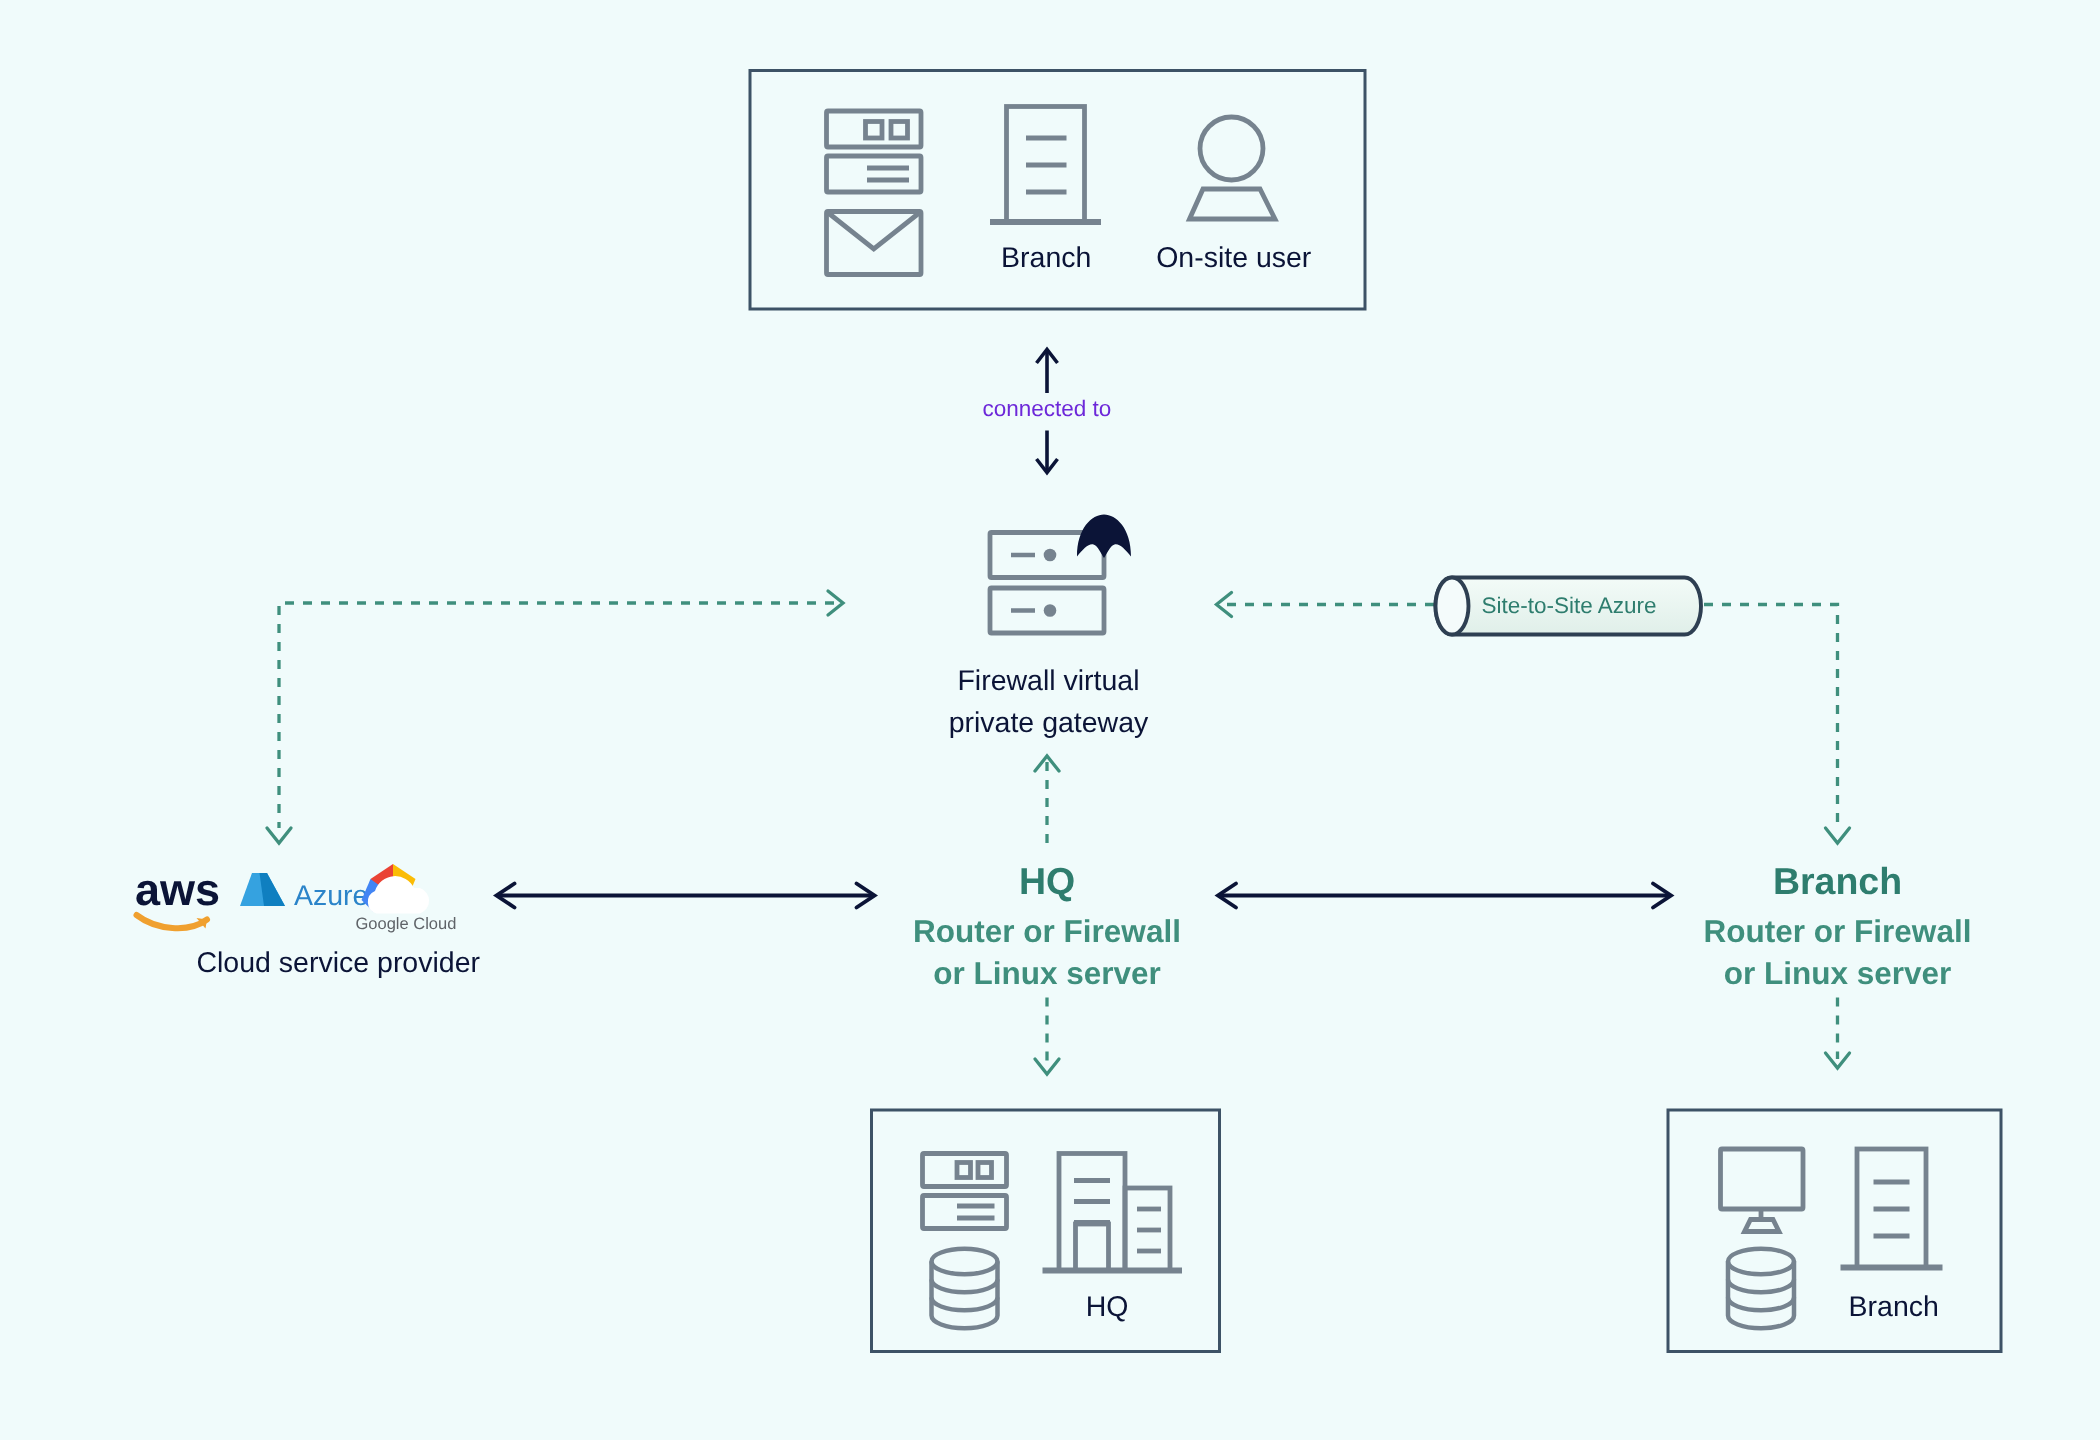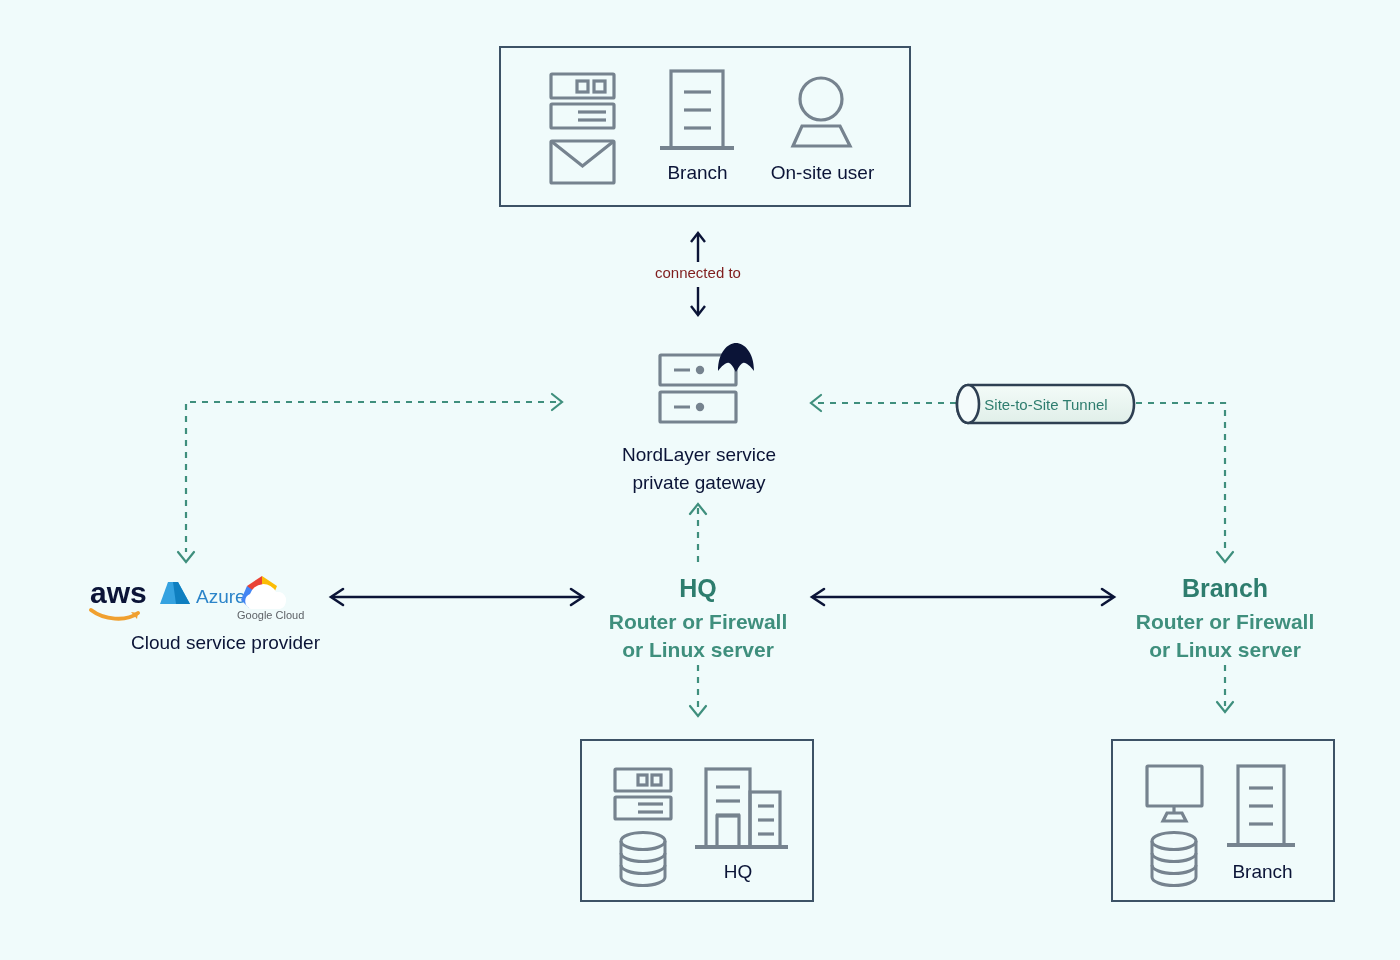--- a/index.html
+++ b/index.html
@@ -60,21 +60,21 @@
     position: absolute;
     font-size: 19px;
     color: #0b1437;
     text-align: center;
     line-height: 1.45;
     white-space: nowrap;
   }
   .connected-label {
     position: absolute;
     font-size: 15px;
-    color: #7f1d1d;
+    color: #6d28d9;
     white-space: nowrap;
     text-align: right;
   }
   .cloud-caption {
     position: absolute;
     font-size: 19px;
     color: #0b1437;
     white-space: nowrap;
     text-align: right;
   }
@@ -310,29 +310,29 @@
     <svg width="182" height="44" viewBox="0 0 182 44" xmlns="http://www.w3.org/2000/svg">
       <path d="M13 3 L168 3 A11 19 0 0 1 168 41 L13 41 A11 19 0 0 1 13 3 Z" fill="url(#tunnelGradLocal)" stroke="#2e3f52" stroke-width="2.6"></path>
       <defs>
         <linearGradient id="tunnelGradLocal" x1="0" y1="0" x2="0" y2="1">
           <stop offset="0%" stop-color="#f3fbf8"></stop>
           <stop offset="100%" stop-color="#e0efe9"></stop>
         </linearGradient>
       </defs>
       <ellipse cx="13" cy="22" rx="11" ry="19" fill="#f4fbfb" stroke="#2e3f52" stroke-width="2.6"></ellipse>
     </svg>
-    <div class="tunnel-label">Site-to-Site Tunnel</div>
+    <div class="tunnel-label">Site-to-Site Azure</div>
   </div>
 
   <div class="icon-label" style="left:620px; top:162px; width:155px;">Branch</div>
   <div class="icon-label" style="left:745px; top:162px; width:155px;">On-site user</div>
 
   <div class="connected-label" style="left:655px; top:264px;">connected to</div>
 
-  <div class="gateway-label" style="left:568px; top:441px; width:262px;">NordLayer service</div>
+  <div class="gateway-label" style="left:568px; top:441px; width:262px;">Firewall virtual</div>
   <div class="gateway-label" style="left:568px; top:469px; width:262px;">private gateway</div>
 
   <div class="cloud-caption" style="left:58px; top:632px; width:262px;">Cloud service provider</div>
 
   <div class="node-label node-title" style="left:578px; top:572px; width:240px;">HQ</div>
   <div class="node-label node-sub" style="left:578px; top:606px; width:240px;">Router or Firewall</div>
   <div class="node-label node-sub" style="left:578px; top:634px; width:240px;">or Linux server</div>
 
   <div class="node-label node-title" style="left:1105px; top:572px; width:240px;">Branch</div>
   <div class="node-label node-sub" style="left:1105px; top:606px; width:240px;">Router or Firewall</div>

